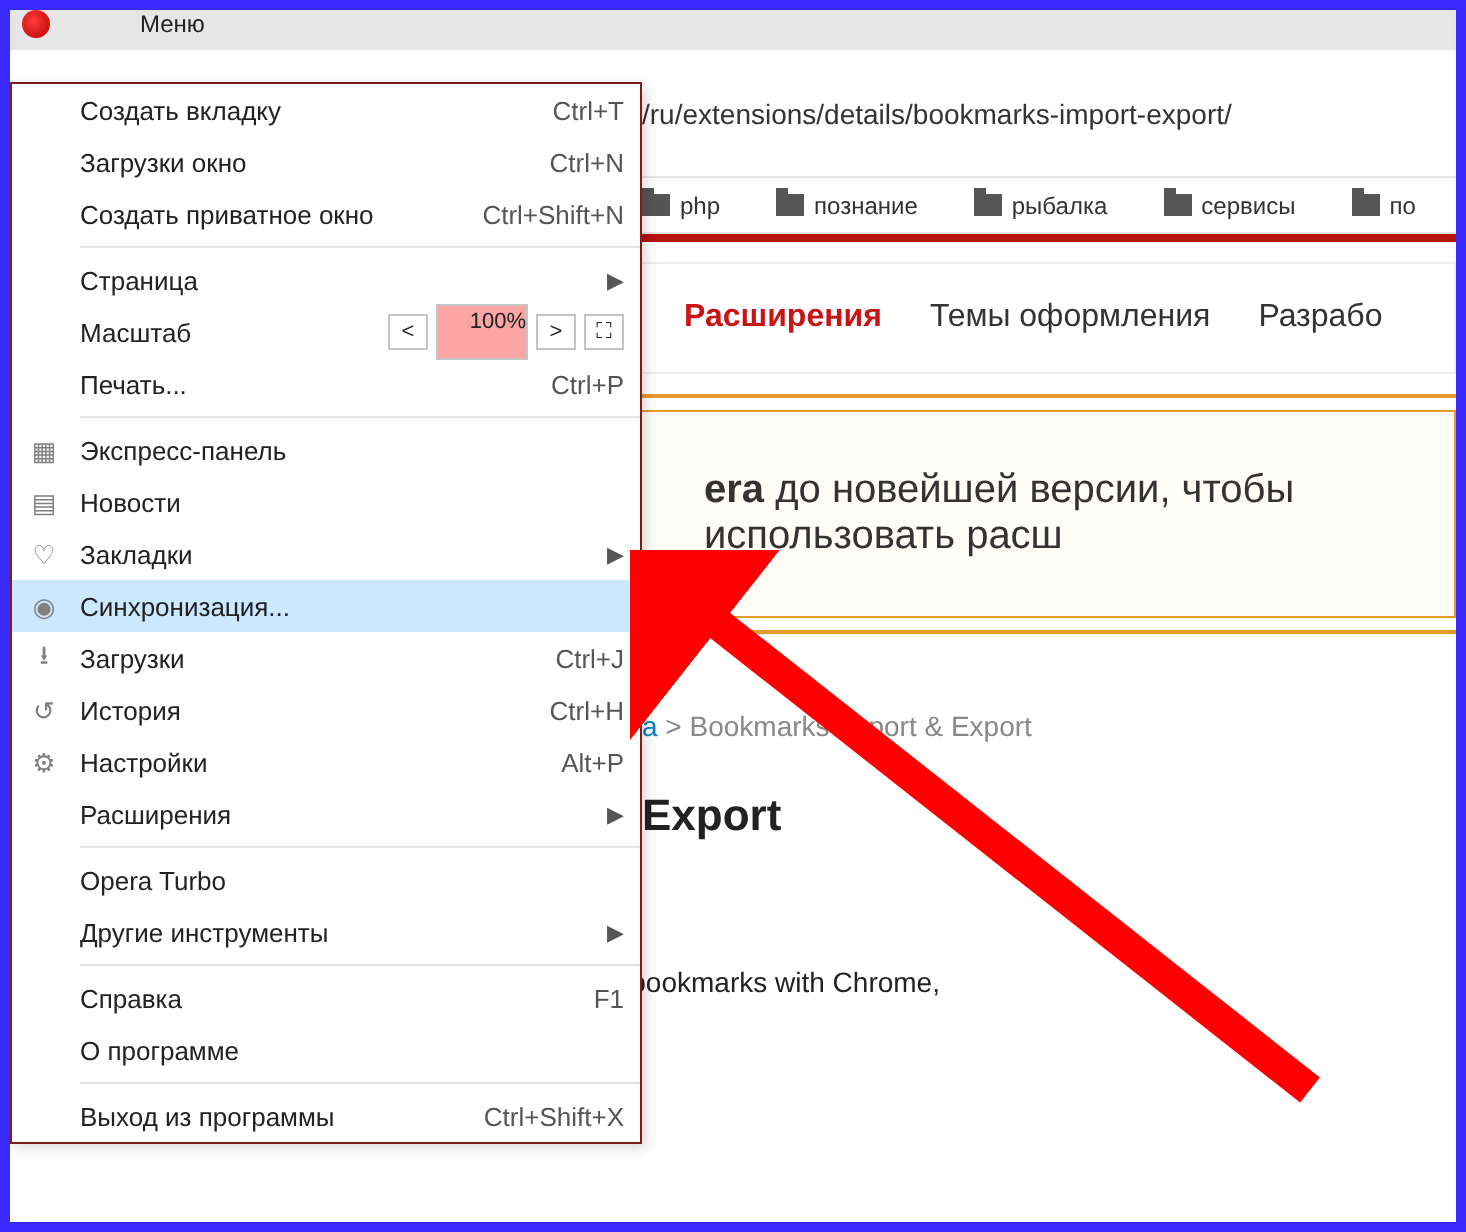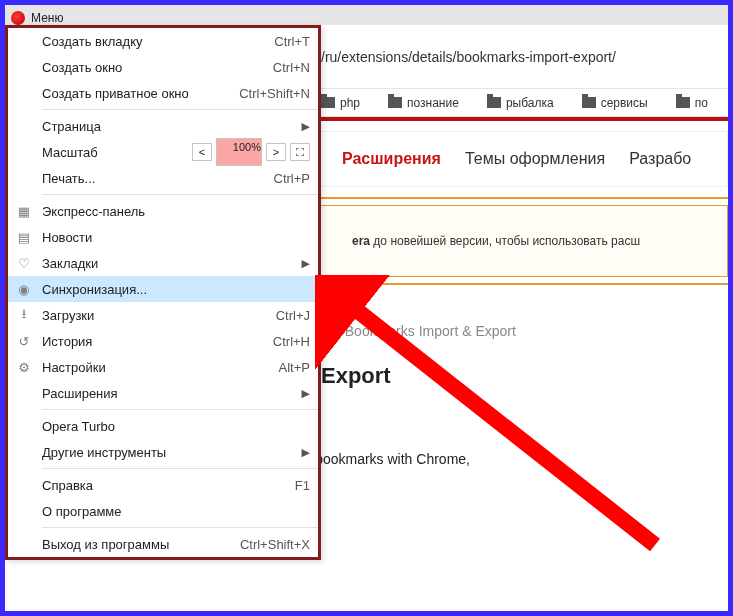--- a/index.html
+++ b/index.html
@@ -1,42 +1,42 @@
 <!DOCTYPE html>
 <html><head>
 <meta charset="utf-8">
 <style>
   * { box-sizing: border-box; margin: 0; padding: 0; }
   body { font-family: "Segoe UI", Tahoma, sans-serif; font-size: 13px; background: #fff; color: #333; }
   .frame { position: relative; width: 733px; height: 616px; border: 5px solid #3a2aff; background: #fff; overflow: hidden; }
-  .titlebar { height: 20px; background: #e6e6e6; display: flex; align-items: flex-end; }
+  .titlebar { height: 20px; background: #e6e6e6; display: flex; align-items: flex-start; gap: 39px; }
   .opera-logo { width: 14px; height: 14px; border-radius: 50%; background: radial-gradient(circle at 40% 40%, #ff3b3b, #b80000); margin: 0 6px; }
   .menu-lbl { font-size: 12px; color: #222; }
-  .menu { position: absolute; top: 20px; left: 0; width: 316px; background: #fff; border: 3px solid #7f1d1d; box-shadow: 2px 2px 6px rgba(0,0,0,0.15); z-index: 50; }
+  .menu { position: absolute; top: 36px; left: 0; width: 316px; background: #fff; border: 1px solid #7f1d1d; box-shadow: 2px 2px 6px rgba(0,0,0,0.15); z-index: 50; }
   .mi { display: flex; align-items: center; height: 26px; padding: 0 8px 0 34px; position: relative; color: #222; cursor: default; }
   .mi.sel { background: #cce8ff; }
   .mi .shortcut { margin-left: auto; color: #555; font-size: 13px; }
   .mi .arrow { margin-left: auto; color: #555; font-size: 11px; }
   .sep { height: 1px; background: #e2e2e2; margin: 3px 0 3px 34px; }
   .ico { position: absolute; left: 8px; top: 50%; transform: translateY(-50%); width: 16px; height: 16px; display: flex; align-items: center; justify-content: center; color: #808080; font-size: 13px; }
   .zoom-ctl { display: flex; align-items: center; margin-left: auto; gap: 4px; }
   .zbtn { width: 20px; height: 18px; border: 1px solid #c5c5c5; background: #fff; font-size: 11px; text-align: center; line-height: 16px; }
   .zval { width: 46px; height: 28px; border: 1px solid #c5c5c5; background: #fca5a5; font-size: 11px; text-align: right; line-height: 16px; }
   .page { position: absolute; top: 20px; left: 0; right: 0; bottom: 0; background: #fff; z-index: 1; }
   .addr { height: 64px; display: flex; align-items: center; padding-left: 316px; font-size: 14px; color: #333; border-bottom: 1px solid #e4e4e4; }
   .bmbar { height: 28px; display: flex; align-items: center; gap: 28px; padding-left: 316px; border-bottom: 1px solid #e4e4e4; }
   .bm { display: flex; align-items: center; gap: 5px; color: #333; font-size: 12px; }
   .folder { width: 14px; height: 11px; background: #555; position: relative; }
   .folder::before { content: ""; position: absolute; top: -3px; left: 0; width: 6px; height: 3px; background: #555; }
   .red-hr { height: 4px; background: #b6130f; margin-left: 36px; }
   .tabrow { display: flex; align-items: center; height: 56px; border: 1px solid #eee; margin: 10px 0 10px 36px; padding-left: 300px; gap: 24px; font-size: 16px; }
   .tab-red { color: #c81414; font-weight: bold; }
   .tab-g { color: #333; }
   .orange-hr { height: 2px; background: #e89a2d; margin-left: 36px; }
-  .warn { padding: 28px 0 28px 310px; border: 1px solid #e89a2d; margin: 6px 0 6px 36px; font-size: 12px; color: #333; background: #fffdf6; }
+  .warn { padding: 28px 0 28px 310px; border: 1px solid #e89a2d; margin: 6px 0 6px 36px; font-size: 20px; color: #333; background: #fffdf6; }
   .bc { margin: 38px 0 0 316px; color: #888; font-size: 14px; }
   .bc a { color: #0080c8; text-decoration: none; }
   .h1 { margin: 24px 0 0 316px; font-size: 22px; font-weight: bold; color: #222; }
   .rating { display: flex; align-items: center; gap: 8px; margin: 10px 0 0 40px; }
   .pill { width: 60px; height: 28px; border: 2px solid #333; border-radius: 6px; }
   .stars { color: #ffb300; font-size: 22px; letter-spacing: 1px; }
   .stars .grey { color: #ccc; }
   .count { color: #999; font-size: 16px; }
   .desc { margin: 24px 0 0 30px; color: #222; font-size: 14px; }
   .red-arrow { position: absolute; z-index: 60; left: 310px; top: 270px; pointer-events:none; }
@@ -97,21 +97,21 @@
     </div>
     <div class="desc">This extension allows you to backup &amp; share bookmarks with Chrome,</div>
   </div>
 
   <div class="menu">
     <div class="mi">
         <span>Создать вкладку</span>
         <span class="shortcut">Ctrl+T</span>
       </div>
     <div class="mi">
-        <span>Создать окно</span>
+        <span>Загрузки окно</span>
         <span class="shortcut">Ctrl+N</span>
       </div>
     <div class="mi">
         <span>Создать приватное окно</span>
         <span class="shortcut">Ctrl+Shift+N</span>
       </div>
     <div class="sep"></div>
     <div class="mi">
         <span>Страница</span>
         <span class="arrow">▶</span>

